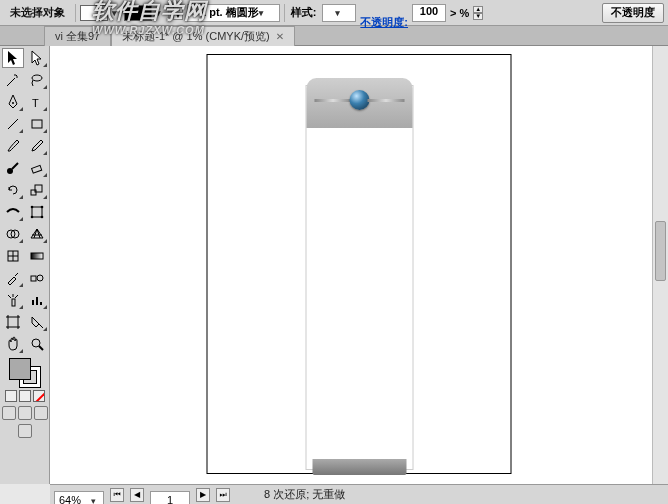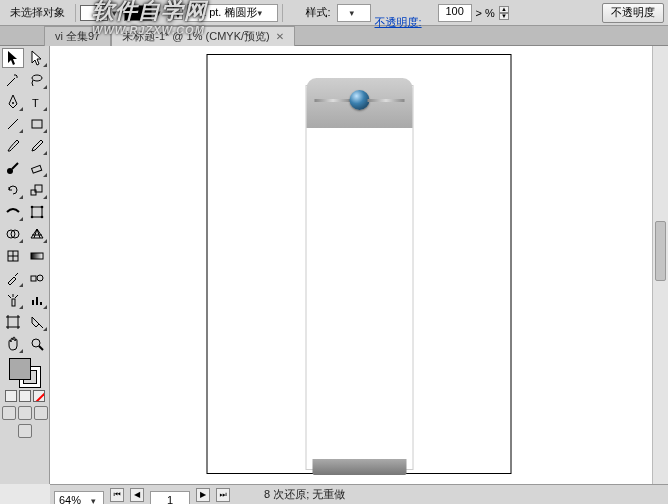--- a/index.html
+++ b/index.html
@@ -1,28 +1,28 @@
 <!DOCTYPE html>
 <html><head>
 <meta charset="utf-8">
 <style>
   * { margin: 0; padding: 0; box-sizing: border-box; font-family: "Microsoft YaHei", Arial, sans-serif; font-size: 11px; }
   body { width: 668px; height: 504px; background: #e8e8e8; overflow: hidden; position: relative; }
 
   
-  .options-bar { height: 26px; background: #d6d6d6; border-bottom: 1px solid #999; display: flex; align-items: center; padding: 0 4px; gap: 4px; }
+  .options-bar { height: 26px; background: #d6d6d6; border-bottom: 1px solid #999; display: flex; align-items: center; padding: 0 4px; gap: 4px; font-weight: bold; }
   .status-label { color: #111; padding: 0 6px; }
   .divider { width: 1px; height: 18px; background: #aaa; }
   .swatch { width: 28px; height: 16px; border: 1px solid #666; background: #fff; }
   .swatch.black { background: #000; }
   .dd-arrow { width: 8px; font-size: 9px; color: #333; }
   .field { height: 18px; border: 1px solid #999; background: #fff; padding: 0 12px; display: flex; align-items: center; min-width: 70px; }
-  .lbl { padding: 0 2px; margin-left: 16px; }
+  .lbl { padding: 0 2px; }
   .link-opacity { color: #0040c0; text-decoration: underline; margin-top: 20px; }
-  .pct-field { width: 34px; height: 18px; border: 1px solid #999; background: #fff; text-align: center; margin-left: 12px; }
+  .pct-field { width: 34px; height: 18px; border: 1px solid #999; background: #fff; text-align: center; }
   .btn { border: 1px solid #888; background: linear-gradient(#fafafa,#e0e0e0); padding: 2px 8px; height: 20px; display: flex; align-items: center; border-radius: 2px; }
   .spinner { display:flex; flex-direction:column; }
   .spinner div { width:10px; height:7px; border:1px solid #888; background:#eee; font-size:6px; line-height:5px; text-align:center;}
 
   
   .doc-tabs { height: 20px; background: #bcbcbc; border-bottom: 1px solid #888; display: flex; align-items: center; padding-left: 44px; gap: 0; }
   .doc-tab { padding: 2px 10px; background: #c8c8c8; border: 1px solid #999; border-bottom: none; height: 20px; display: flex; align-items: center; color: #333; }
   .doc-tab.active { background: #d9d9d9; }
   .tab-close { margin-left: 6px; font-size: 10px; color: #666; }
 

